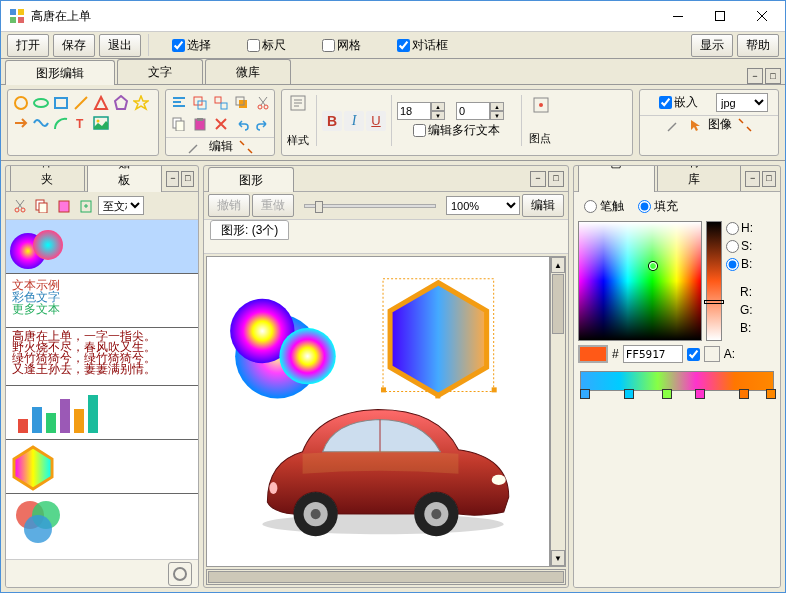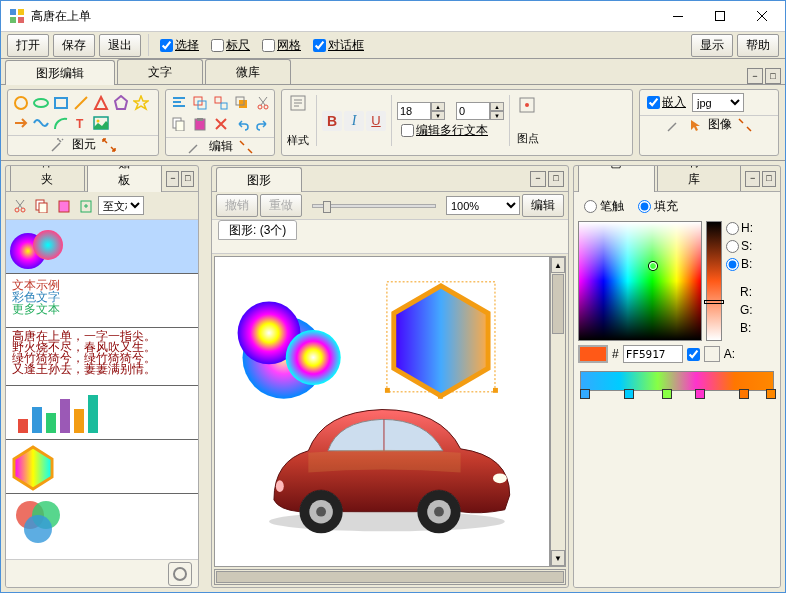--- a/index.html
+++ b/index.html
@@ -4,21 +4,21 @@
 <style>
 * { box-sizing: border-box; margin: 0; padding: 0; font-family: "Microsoft YaHei", sans-serif; font-size: 12px; }
 body { background: #f0f0f0; }
 .window { width: 786px; height: 593px; border: 1px solid #4a90d9; background: #fff; display: flex; flex-direction: column; }
 .titlebar { height: 30px; background: #fff; display: flex; align-items: center; padding: 0 2px 0 8px; }
 .titlebar .logo { width: 16px; height: 16px; margin-right: 6px; display: flex; align-items: center; justify-content: center; }
 .titlebar .title { flex: 1; }
 .winbtn { width: 42px; height: 28px; display: flex; align-items: center; justify-content: center; }
 .menubar { height: 28px; background: #ece9d8; border-top: 1px solid #ccc; border-bottom: 1px solid #999; display: flex; align-items: center; padding: 0 6px; gap: 4px; }
 .btn { border: 1px solid #999; background: linear-gradient(#fdfdfd,#e8e5d8); padding: 2px 8px; border-radius: 2px; cursor: pointer; }
-.chk { display: flex; align-items: center; gap: 2px; margin: 0 4px; text-decoration: underline; }
+.chk { display: flex; align-items: center; gap: 2px; margin: 0 16px; }
 .chk input { width: 13px; height: 13px; }
 .spacer { flex: 1; }
 .tabbar { height: 26px; background: #ece9d8; border-bottom: 1px solid #999; display: flex; align-items: flex-end; padding: 0 4px; gap: 2px; position: relative; }
 .tab { border: 1px solid #999; border-bottom: none; background: #ece9d8; padding: 4px 30px 3px; border-radius: 3px 3px 0 0; cursor: pointer; }
 .tab.active { background: #f5f3e8; position: relative; top: 1px; }
 .smallbtn { width: 16px; height: 16px; border: 1px solid #888; background: #e8e5d8; display: flex; align-items: center; justify-content: center; font-size: 9px; line-height: 1; cursor: pointer; }
 .ribbon { background: #ece9d8; padding: 4px 6px; display: flex; gap: 6px; border-bottom: 1px solid #999; }
 .rgroup { border: 1px solid #aaa; background: #f5f3e8; border-radius: 3px; display: flex; flex-direction: column; }
 .rgroup .body { padding: 3px; display: flex; align-items: center; gap: 2px; flex-wrap: wrap; }
 .rgroup .foot { height: 18px; border-top: 1px solid #ccc; display: flex; align-items: center; justify-content: center; gap: 6px; padding: 0 14px; font-size: 11px; }
@@ -29,21 +29,21 @@
 .spin { display: flex; align-items: center; }
 .spin input { width: 34px; height: 18px; border: 1px solid #999; padding: 0 2px; font-size: 11px; }
 .spin .ud { display: flex; flex-direction: column; }
 .spin .ud span { width: 14px; height: 9px; border: 1px solid #999; background: #e8e5d8; font-size: 6px; display: flex; align-items: center; justify-content: center; cursor: pointer; }
 .main { flex: 1; display: flex; gap: 4px; padding: 4px; background: #ece9d8; overflow: hidden; justify-content: flex-end; }
 .panel { background: #ece9d8; border: 1px solid #aaa; border-radius: 3px; display: flex; flex-direction: column; overflow: hidden; }
 .panel-head { height: 26px; display: flex; align-items: center; padding: 0 4px; gap: 2px; border-bottom: 1px solid #aaa; }
 .panel-head .tabs { display: flex; gap: 2px; align-self: flex-end; }
 .panel-body { flex: 1; background: #f5f3e8; overflow: hidden; display: flex; flex-direction: column; }
 .left { width: 194px; }
-.mid { flex: 1; margin-left: 8px; }
+.mid { flex: 1; }
 .right { width: 208px; }
 .toolbar2 { height: 28px; display: flex; align-items: center; padding: 0 4px; gap: 2px; border-bottom: 1px solid #ccc; }
 .clip-list { flex: 1; overflow-y: auto; background: #fff; }
 .clip-item { border-bottom: 1px solid #666; height: 54px; padding: 2px; display: flex; align-items: center; }
 .clip-item.sel { background: #b8d8ff; }
 .canvas-area { flex: 1; display: flex; position: relative; background: #ece9d8; padding: 2px; }
 .canvas-scroll { flex: 1; background: #fff; border: 1px solid #999; position: relative; overflow: hidden; }
 .scrollbar-v { width: 16px; background: #ece9d8; border: 1px solid #999; display: flex; flex-direction: column; }
 .scrollbar-v .thumb { background: #cdc8b8; border: 1px solid #999; margin: 1px; height: 60px; }
 .scrollbar-v .arr { height: 16px; border: 1px solid #999; background: #e8e5d8; display: flex; align-items: center; justify-content: center; font-size: 8px; }
@@ -199,29 +199,20 @@
             </span>
           <span class="shape-ic">
               <svg width="16" height="16">
                 <rect x="1" y="2" width="14" height="12" fill="none" stroke="#16a085" stroke-width="1.5"></rect>
                 <circle cx="5" cy="6" r="1.5" fill="#f1c40f"></circle>
                 <path d="M1 12L5 8L9 11L13 6L15 8V14H1Z" fill="#27ae60"></path>
               </svg>
             </span>
         </div>
       </div>
-      <div class="foot">
-        <svg class="wand">
-            <path d="M2 14L10 6M9 3L11 5M12 2L13 3M8 1L8 3" stroke="#888" stroke-width="1.5"></path>
-          </svg>
-        <span>图元</span>
-        <svg class="arrows-icon">
-            <path d="M1 1L5 5M1 1H4M1 1V4M13 13L9 9M13 13H10M13 13V10" stroke="#d35400" stroke-width="1.5"></path>
-          </svg>
-      </div>
     </div>
 
     <div class="rgroup" style="width:110px">
       <div class="body" style="flex-direction:column;align-items:flex-start;gap:1px">
         <div class="shape-row">
           <span class="iconbtn">
               <svg width="14" height="14">
                 <path d="M1 2H13M1 6H9M1 10H13" stroke="#3498db" stroke-width="2"></path>
               </svg>
             </span>
@@ -324,21 +315,21 @@
                   <span>▼</span>
                 </span>
               </div>
           </div>
           <label class="chk">
               <input type="checkbox" style="">
               <span>编辑多行文本</span>
             </label>
         </div>
         <span class="vsep"></span>
-        <div style="display:flex;flex-direction:column;align-items:flex-start;gap:16px;padding:0 2px">
+        <div style="display:flex;flex-direction:column;align-items:flex-end;gap:16px;padding:0 2px">
           <span class="iconbtn">
               <svg width="16" height="16">
                 <rect x="1" y="1" width="14" height="14" fill="none" stroke="#888"></rect>
                 <circle cx="8" cy="8" r="2" fill="#e74c3c"></circle>
               </svg>
             </span>
           <span style="font-size:11px">图点</span>
         </div>
       </div>
     </div>

